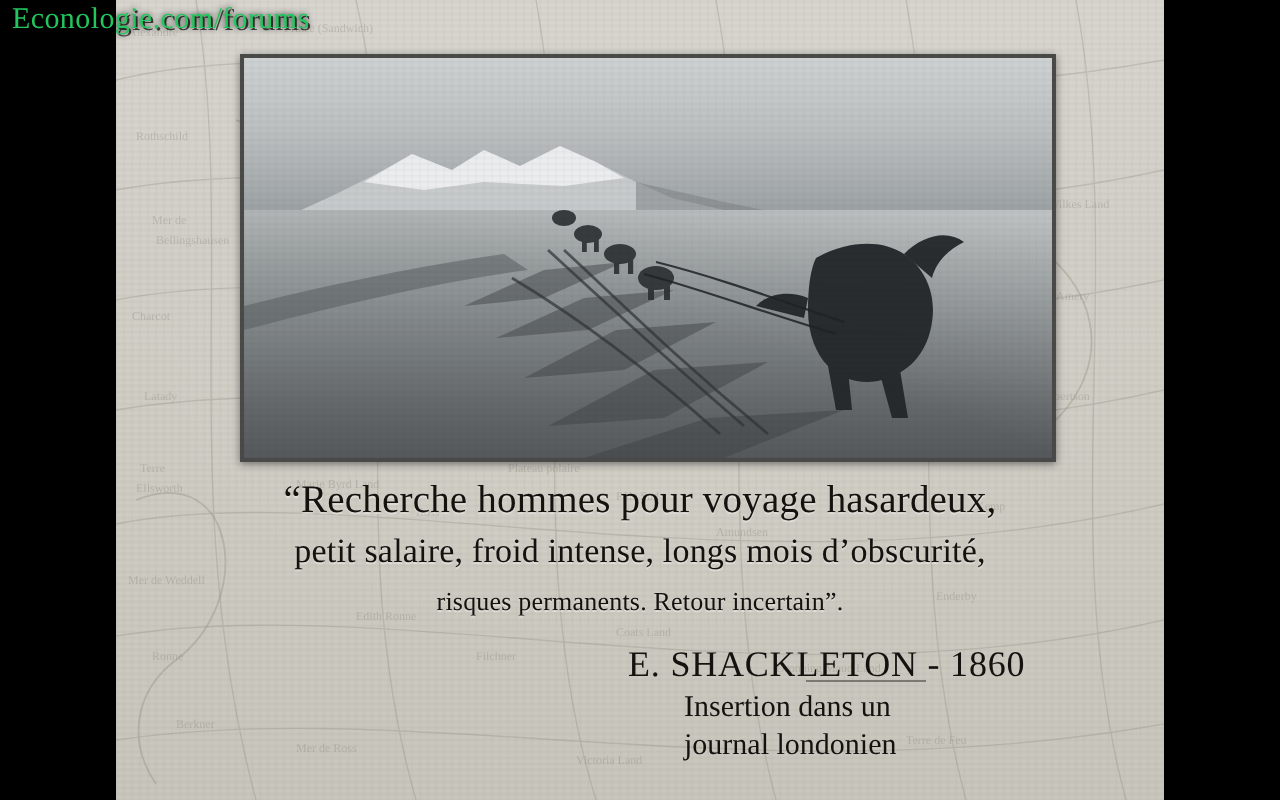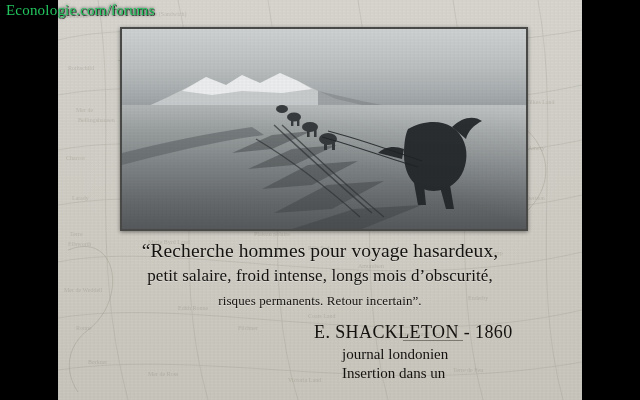--- a/index.html
+++ b/index.html
@@ -293,22 +293,22 @@
       <span class="l l1">“Recherche hommes pour voyage hasardeux,</span>
       <span class="l l2">petit salaire, froid intense, longs mois d’obscurité,</span>
       <span class="l l3">risques permanents. Retour incertain”.</span>
     </div>
 
     <div class="authorrule"></div>
 
     <div class="attrib">
       <div class="author">E. SHACKLETON - 1860</div>
       <div class="note">
+        <span>Insertion dans un</span>
         <span>journal londonien</span>
-        <span>Insertion dans un</span>
       </div>
     </div>
 
     <div class="grain"></div>
   </div>
 
   <div class="watermark">Econologie.com/forums</div>
 </div>
 
 </body></html>

